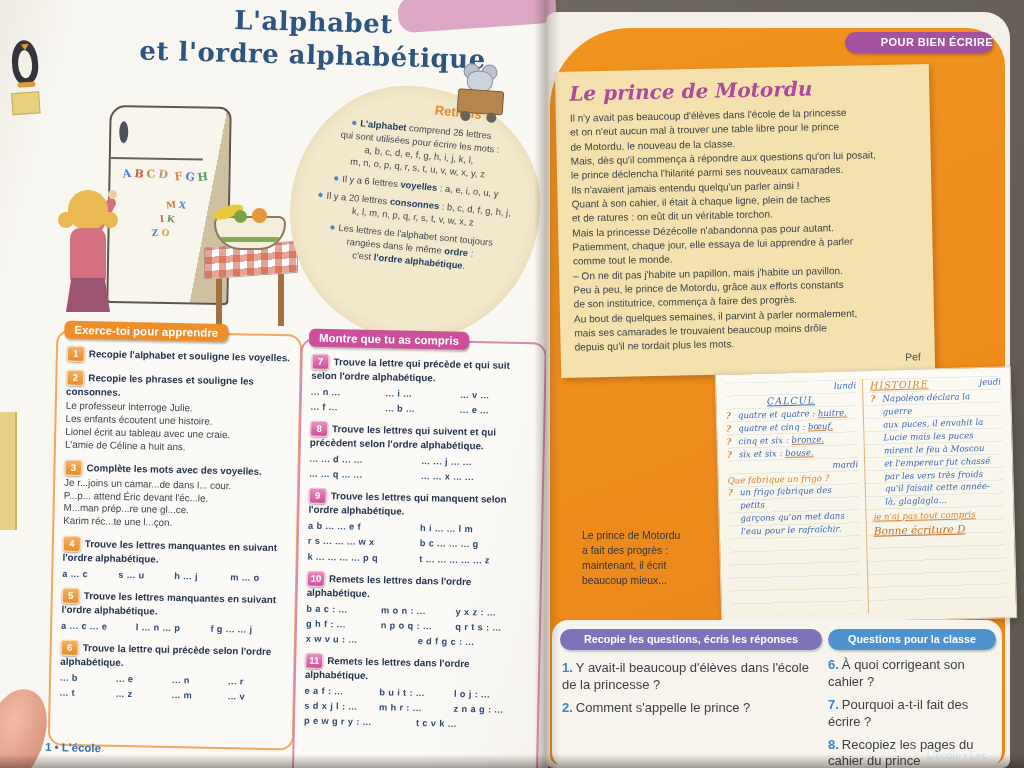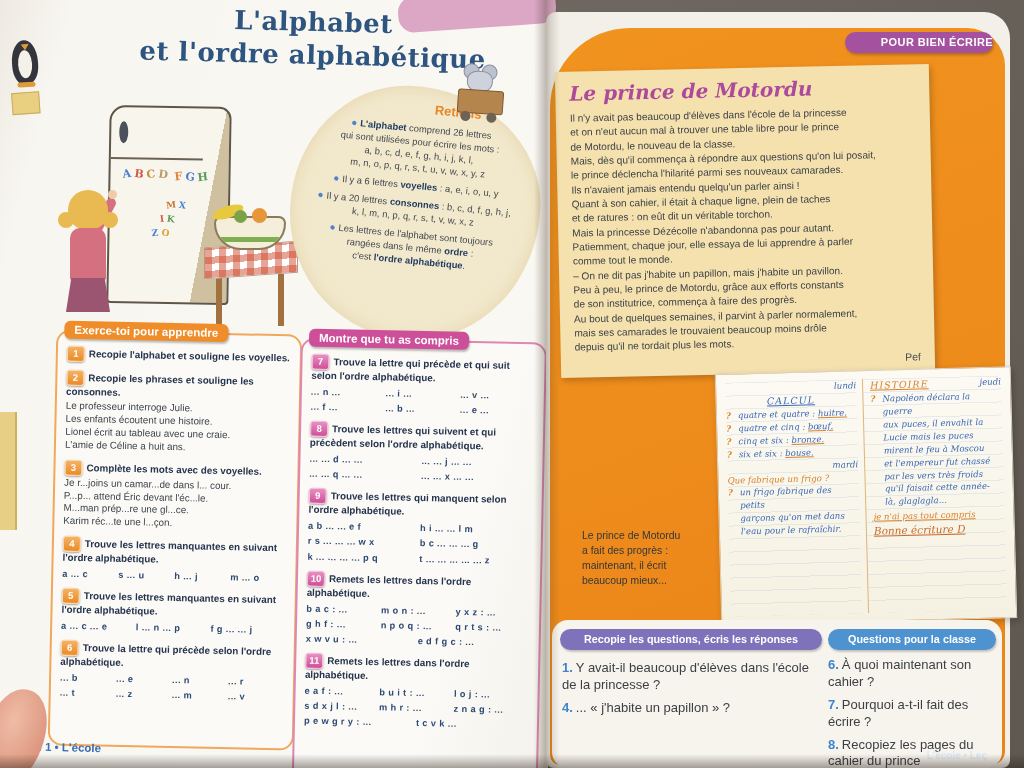--- a/index.html
+++ b/index.html
@@ -434,24 +434,24 @@
           <div class="nb-sign">Bonne écriture D</div>
         </div>
       </div>
 
       <div class="qpanel">
         <div class="pill pill-purple">Recopie les questions, écris les réponses</div>
         <div class="pill pill-blue">Questions pour la classe</div>
         <div class="wq">
           <div class="q"><span class="qnum">1.</span><span class="pre">Y avait-il beaucoup d'élèves dans l'école
 de la princesse ?</span></div>
-          <div class="q"><span class="qnum">4.</span><span class="pre">... « j'habite un papillon » ?</span></div>
+          <div class="q"><span class="qnum">2.</span><span class="pre">Comment s'appelle le prince ?</span></div>
         </div>
         <div class="cq">
-          <div class="q"><span class="qnum">6.</span><span class="pre">À quoi maintenant son cahier ?</span></div>
+          <div class="q"><span class="qnum">6.</span><span class="pre">À quoi corrigeant son cahier ?</span></div>
           <div class="q"><span class="qnum">7.</span><span class="pre">Pourquoi a-t-il fait des écrire ?</span></div>
           <div class="q"><span class="qnum">8.</span><span class="pre">Recopiez les pages du cahier du prince
 en corrigeant toutes les erreurs.</span></div>
         </div>
       </div>
 
       <div class="footer-right">L'école • Leç</div>
     </div>
   </div>
 

